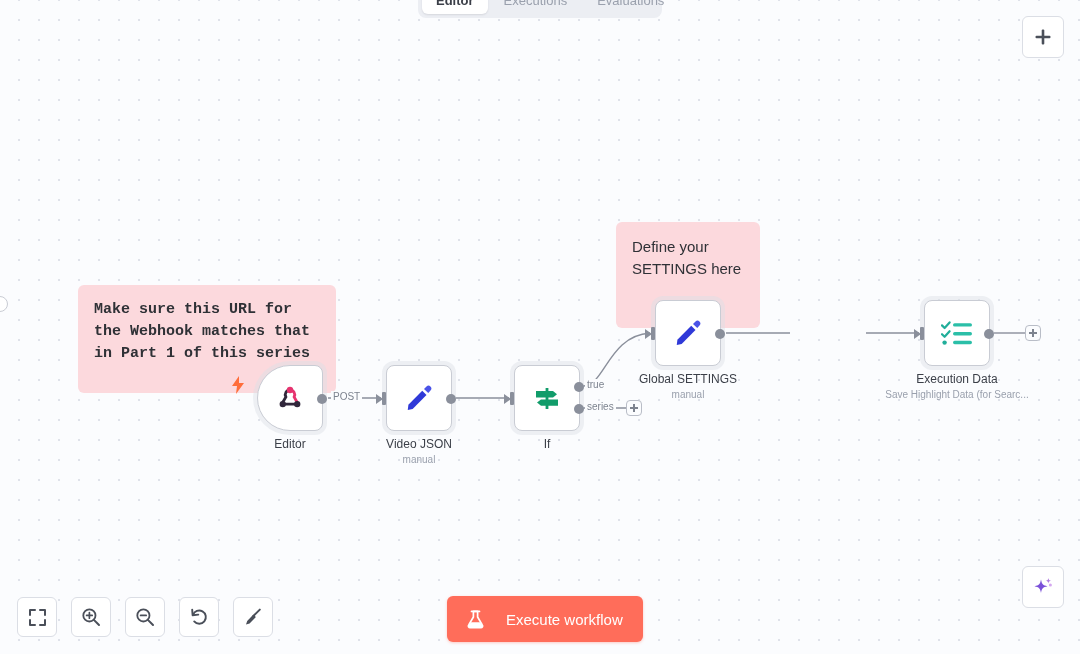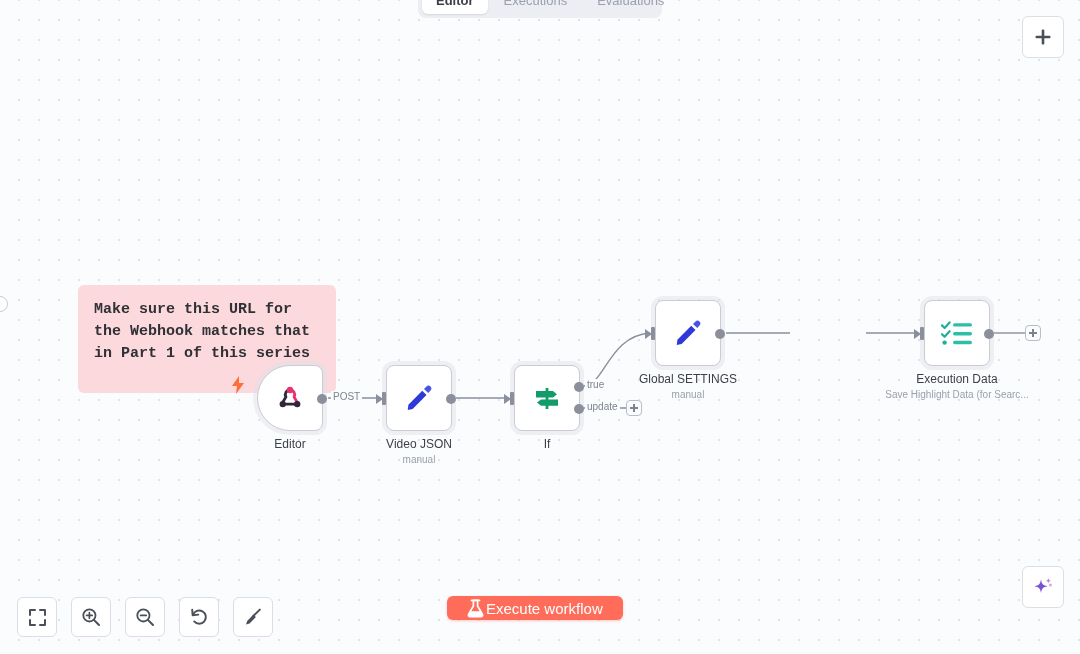--- a/index.html
+++ b/index.html
@@ -192,29 +192,29 @@
   }
   #btn-add-node { left: 1022px; top: 16px; width: 42px; height: 42px; }
   #btn-assistant { left: 1022px; top: 566px; width: 42px; height: 42px; }
 
   .toolbar { position: absolute; left: 17px; top: 597px; display: flex; gap: 14px; z-index: 30; }
   .toolbar .sqbtn { position: relative; left: auto; top: auto; }
 
   #btn-execute {
     position: absolute;
     left: 447px; top: 596px;
-    height: 24px;
+    height: 46px;
     padding: 0 20px;
     background: #ff6d5a;
     color: #ffffff;
     border: none;
     border-radius: 6px;
     font-size: 15px;
     font-family: "Liberation Sans", sans-serif;
-    display: flex; align-items: center; gap: 2px;
+    display: flex; align-items: center; gap: 22px;
     z-index: 30;
     cursor: pointer;
     box-shadow: 0 1px 3px rgba(255,109,90,.35);
   }
 
   
   #edge-stub-left {
     position: absolute;
     left: -8px; top: 296px;
     width: 16px; height: 16px;
@@ -232,20 +232,23 @@
   <div class="tabbar">
     <div class="tab active">Editor</div>
     <div class="tab">Executions</div>
     <div class="tab">Evaluations</div>
   </div>
 
   <div class="sticky" id="sticky-webhook">
     <div class="stxt">Make sure this URL for the Webhook matches that in Part 1 of this series</div>
   </div>
 
+  <div class="sticky" id="sticky-settings">
+    <div class="stxt">Define your SETTINGS here</div>
+  </div>
 
   <div id="edge-stub-left"></div>
 
   <svg id="edges" width="1080" height="654">
 
     <path d="M328 398 L381 398" stroke="#8a8f9b" stroke-width="1.4" fill="none"></path>
 
     <path d="M456 398 L509 398" stroke="#8a8f9b" stroke-width="1.4" fill="none"></path>
 
     <path d="M583 386 C 605 386, 608 336, 650 333" stroke="#8a8f9b" stroke-width="1.4" fill="none"></path>
@@ -254,21 +257,21 @@
 
     <path d="M726 333 L790 333" stroke="#8a8f9b" stroke-width="1.4" fill="none"></path>
 
     <path d="M866 333 L919 333" stroke="#8a8f9b" stroke-width="1.4" fill="none"></path>
 
     <path d="M994 333 L1025 333" stroke="#8a8f9b" stroke-width="1.4" fill="none"></path>
   </svg>
 
   <div class="edge-label" style="left:331px; top:391px;">POST</div>
   <div class="edge-label" style="left:585px; top:379px;">true</div>
-  <div class="edge-label" style="left:585px; top:401px;">update</div>
+  <div class="edge-label" style="left:585px; top:401px;">series</div>
 
   <div class="plus-stub" style="left:626px; top:400px;"></div>
   <div class="plus-stub" style="left:1025px; top:325px;"></div>
 
   <div class="node" style="left:257px; top:365px;">
     <div class="nbox trigger">
 
       <svg class="bolt" viewBox="0 0 14 18">
         <polygon points="8,0 1,10 6,10 5,18 13,7 8,7" fill="#ff6d3a"></polygon>
       </svg>

